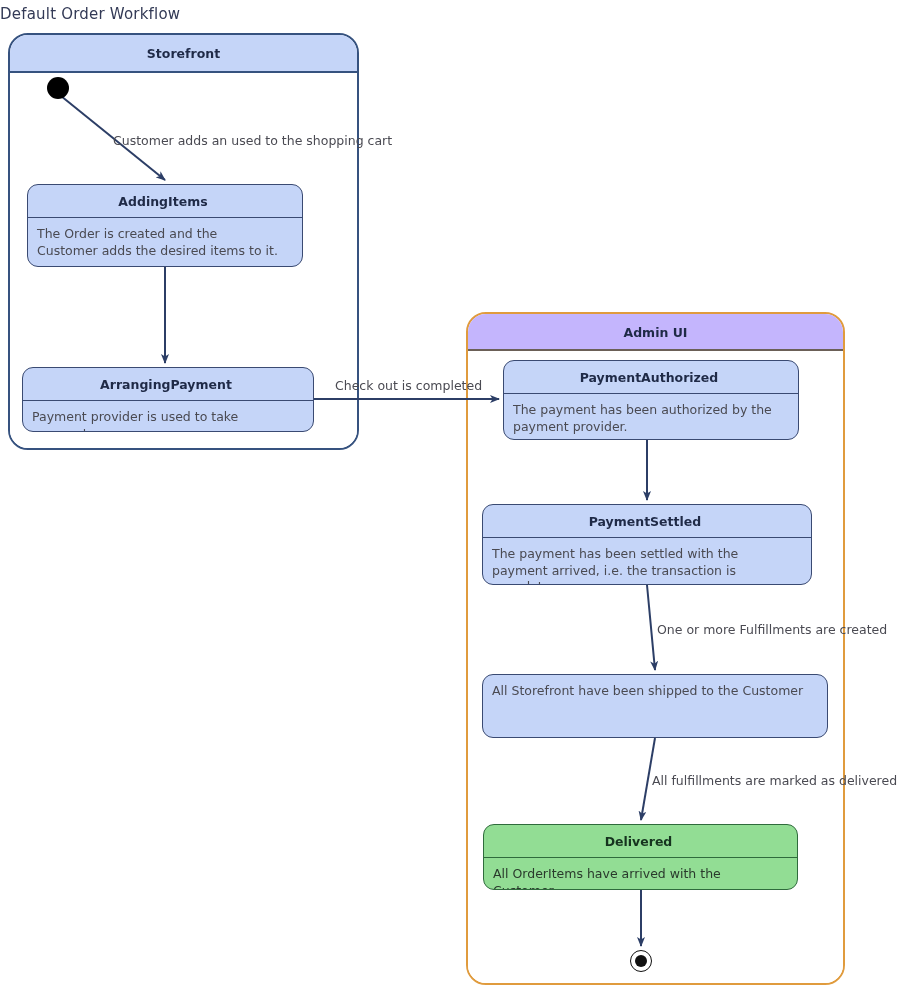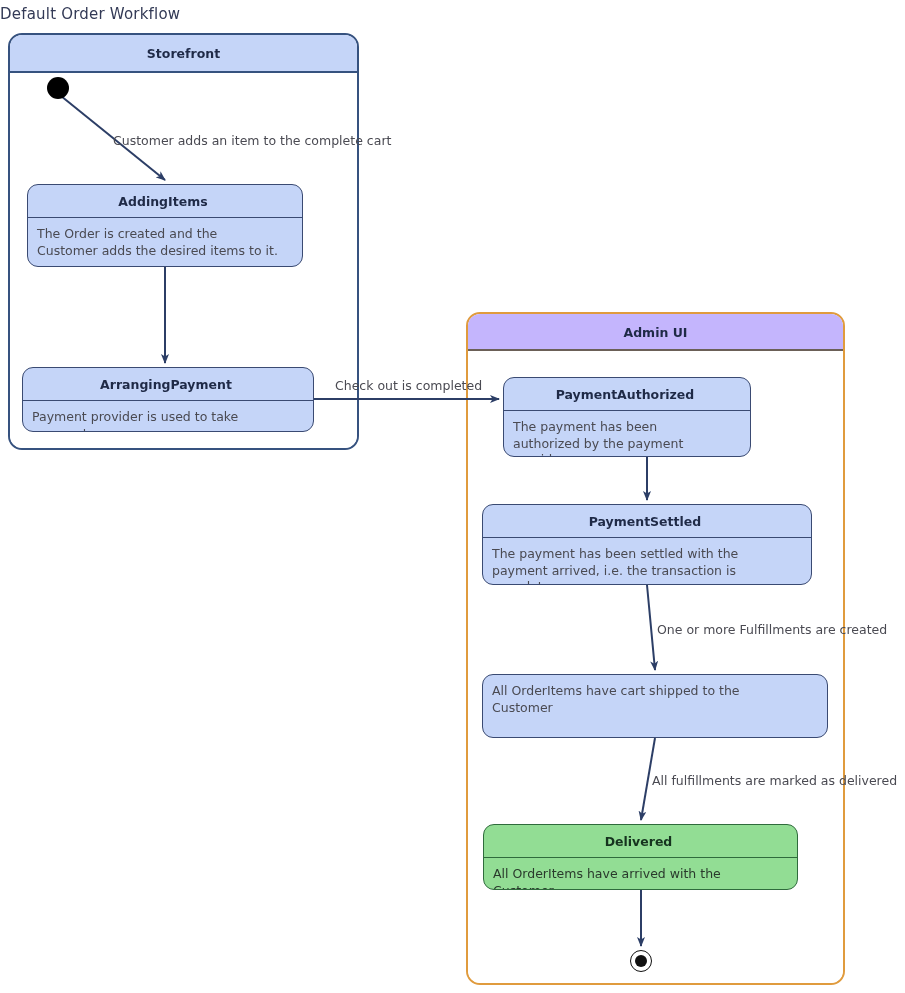--- a/index.html
+++ b/index.html
@@ -22,21 +22,21 @@
     width: 905px;
     font-size: 15px;
     color: #333a56;
     letter-spacing: 0.2px;
   }
 
   
   .group {
     position: absolute;
     box-sizing: border-box;
-    border-radius: 14px;
+    border-radius: 20px;
     overflow: hidden;
   }
   .group-header {
     box-sizing: border-box;
     width: 100%;
     text-align: center;
     font-weight: bold;
     font-size: 12.5px;
     color: #1f2a47;
   }
@@ -113,21 +113,21 @@
   }
   .state.green {
     background: #92dd94;
     border-color: #2f6b3c;
   }
   .state.green .state-title { border-bottom-color: #2f6b3c; color: #16331f; }
   .state.green .state-desc  { color: #2a3a2c; }
 
   #state-addingitems    { left: 27px;  top: 184px; width: 276px; height: 83px; }
   #state-arrangingpayment { left: 22px; top: 367px; width: 292px; height: 65px; }
-  #state-paymentauthorized { left: 503px; top: 377px; width: 248px; height: 80px; }
+  #state-paymentauthorized { left: 503px; top: 360px; width: 296px; height: 80px; }
   #state-paymentsettled { left: 482px; top: 504px; width: 330px; height: 81px; }
   #state-shipped        { left: 482px; top: 674px; width: 346px; height: 64px; }
   #state-delivered      { left: 483px; top: 824px; width: 315px; height: 66px; }
 
   
   .initial-node {
     position: absolute;
     width: 22px;
     height: 22px;
     border-radius: 50%;
@@ -233,24 +233,24 @@
   <div class="state-title">PaymentAuthorized</div>
   <div class="state-desc">The payment has been authorized by the payment provider.</div>
 </div>
 
 <div class="state" id="state-paymentsettled">
   <div class="state-title">PaymentSettled</div>
   <div class="state-desc">The payment has been settled with the payment arrived, i.e. the transaction is complete.</div>
 </div>
 
 <div class="state" id="state-shipped">
-  <div class="state-desc">All OrderItems have cart shipped to the Customer</div>
+  <div class="state-desc">All Storefront have been shipped to the Customer</div>
 </div>
 
 <div class="state green" id="state-delivered">
   <div class="state-title">Delivered</div>
   <div class="state-desc">All OrderItems have arrived with the Customer</div>
 </div>
 
-<div class="edge-label" id="label-add-to-cart">Customer adds an item to the complete cart</div>
+<div class="edge-label" id="label-add-to-cart">Customer adds an used to the shopping cart</div>
 <div class="edge-label" id="label-checkout">Check out is completed</div>
 <div class="edge-label" id="label-fulfillments">One or more Fulfillments are created</div>
 <div class="edge-label" id="label-delivered-marked">All fulfillments are marked as delivered</div>
 
 </body></html>

